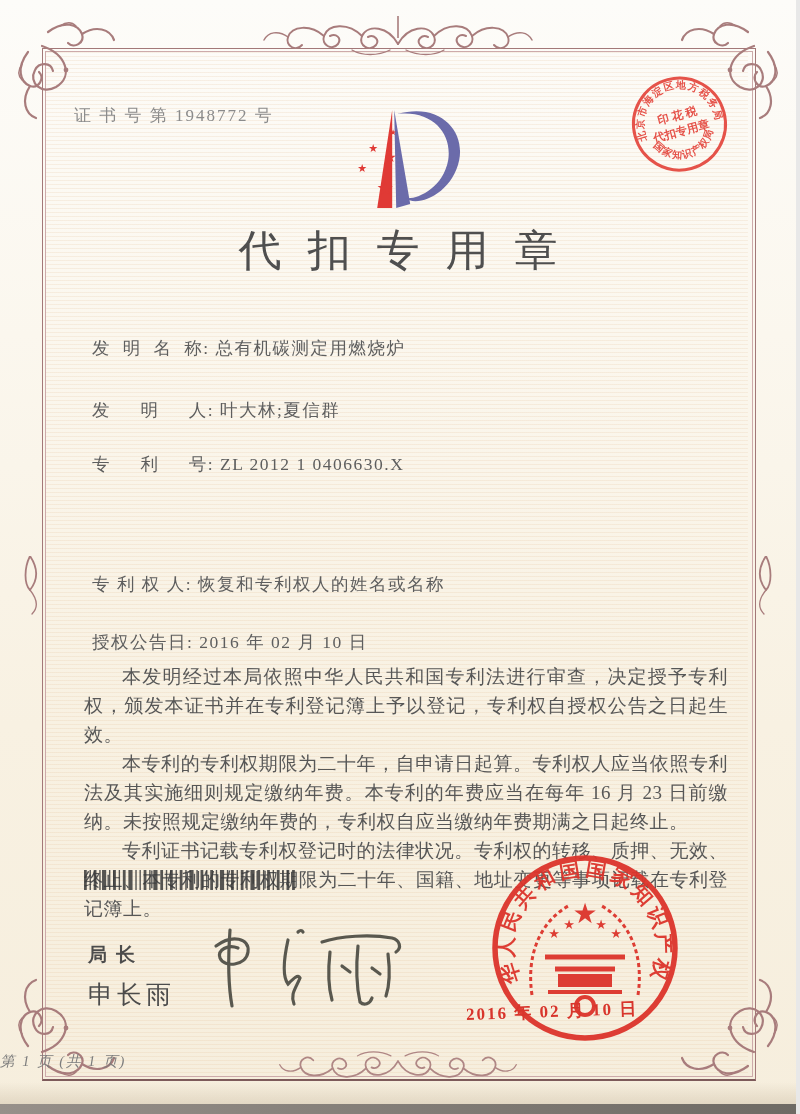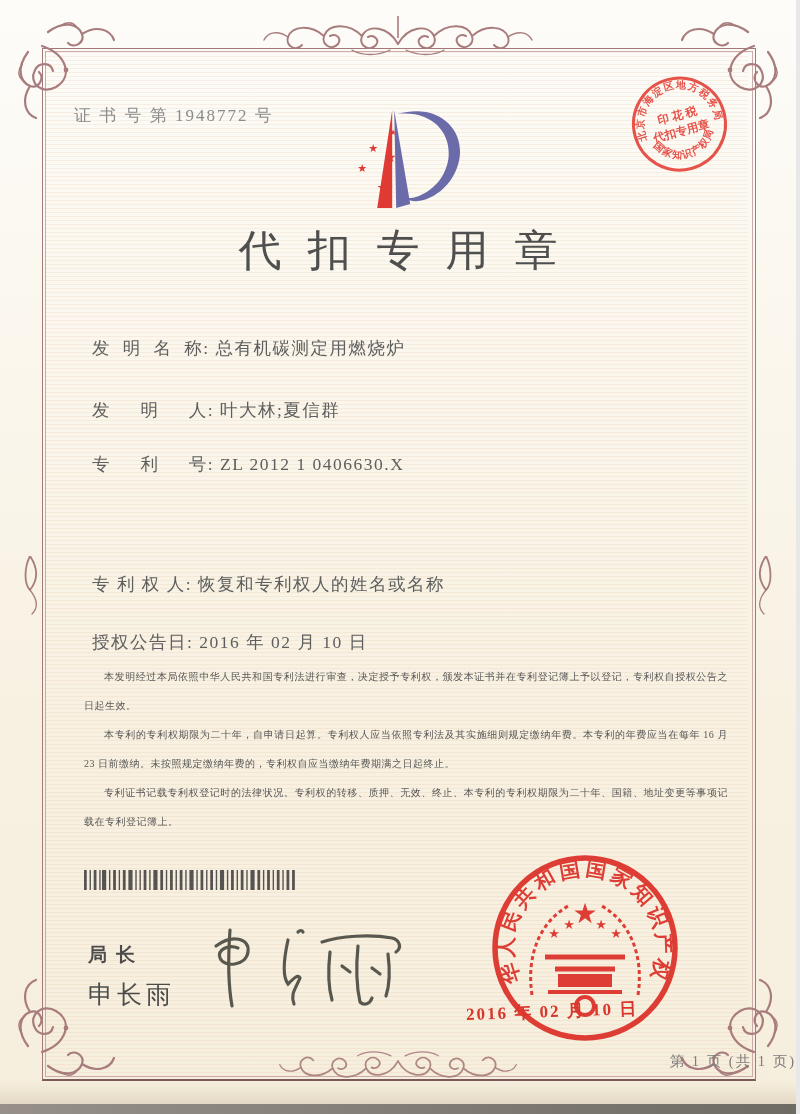--- a/index.html
+++ b/index.html
@@ -34,39 +34,39 @@
   .cert-no{position:absolute;left:74px;top:104px;font-size:17px;color:#8b8b8b;
     letter-spacing:2px;white-space:pre;}
   .logo{position:absolute;left:50%;top:104px;transform:translateX(-53%);}
   .title{position:absolute;left:0;right:0;top:222px;text-align:center;
     font-size:43px;color:#4f4f4f;font-weight:500;letter-spacing:26px;text-indent:26px;}
 
   .field{position:absolute;left:92px;font-size:17.5px;color:#5e5e5e;
     white-space:pre;letter-spacing:1.5px;}
   .f0{top:336px}.f1{top:398px}.f2{top:452px}.f3{top:514px}.f4{top:572px}.f5{top:630px}
 
-  .paras{position:absolute;left:84px;width:644px;top:662px;font-size:10px;
+  .paras{position:absolute;left:84px;width:644px;top:662px;font-size:19px;
     line-height:29px;color:#575757;text-align:justify;letter-spacing:.5px;}
   .paras p{margin:0;text-indent:2em;}
 
   .barcode{position:absolute;left:84px;top:870px;opacity:.85;}
 
   .signer-role{position:absolute;left:88px;top:942px;font-size:19px;
     color:#4c4c4c;letter-spacing:9px;font-weight:bold;}
   .signer-name{position:absolute;left:88px;top:978px;font-size:25px;
     color:#4c4c4c;letter-spacing:4px;}
   .signature{position:absolute;left:210px;top:918px;}
 
   .tax-stamp{position:absolute;left:610px;top:56px;transform:rotate(-15deg);opacity:.93;}
   .seal{position:absolute;left:470px;top:845px;opacity:.95;}
   .seal-date{position:absolute;left:466px;top:1000px;font-size:17px;font-weight:bold;
     color:#d8352c;letter-spacing:2px;white-space:pre;transform:rotate(-2deg);}
 
-  .footer{position:absolute;left:0;right:0;top:1052px;text-align:right;
-    font-size:14.5px;color:#7d7d7d;letter-spacing:2px;white-space:pre;}
+  .footer{position:absolute;left:0;right:0;top:1052px;text-align:left;
+    font-size:14.5px;color:#7d7d7d;letter-spacing:2px;white-space:pre;font-style:italic;}
 
   .bottom-shade{position:absolute;left:0;right:0;bottom:10px;height:22px;
     background:linear-gradient(180deg,rgba(170,150,120,0) 0,rgba(170,150,120,.25) 100%);}
   .bottom-edge{position:absolute;left:0;right:0;bottom:0;height:10px;
     background:linear-gradient(90deg,#97908a,#6e6a64);}
 </style>
 </head>
 <body>
 
 <div class="photo">

